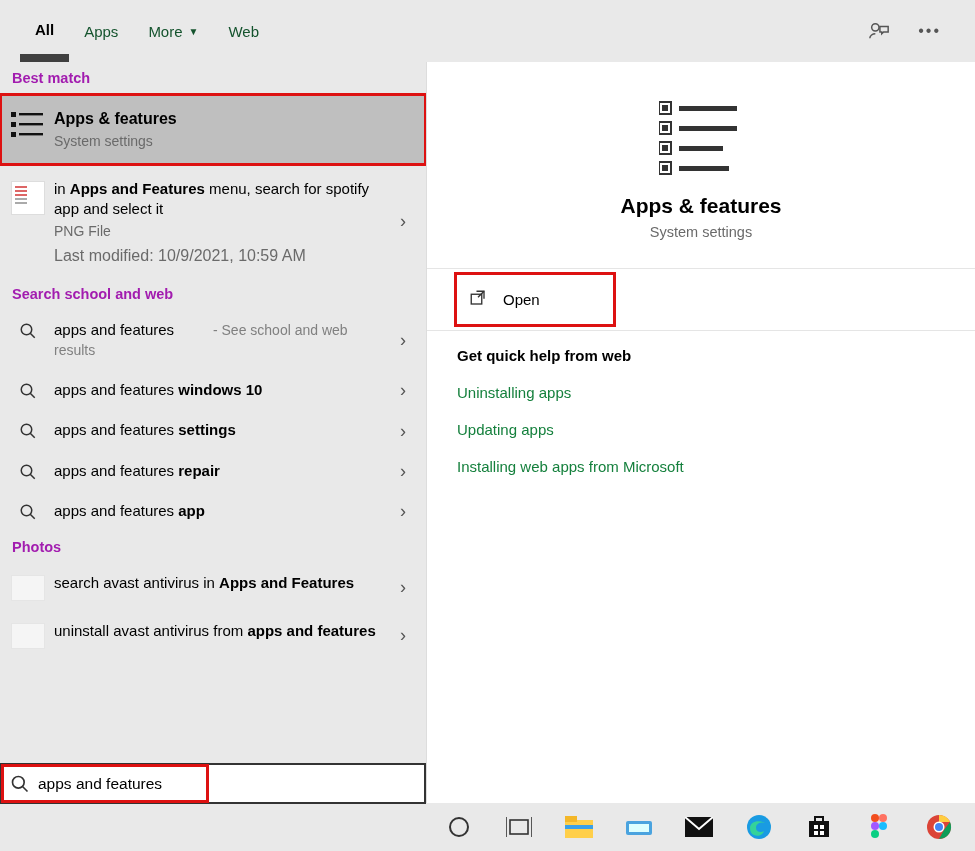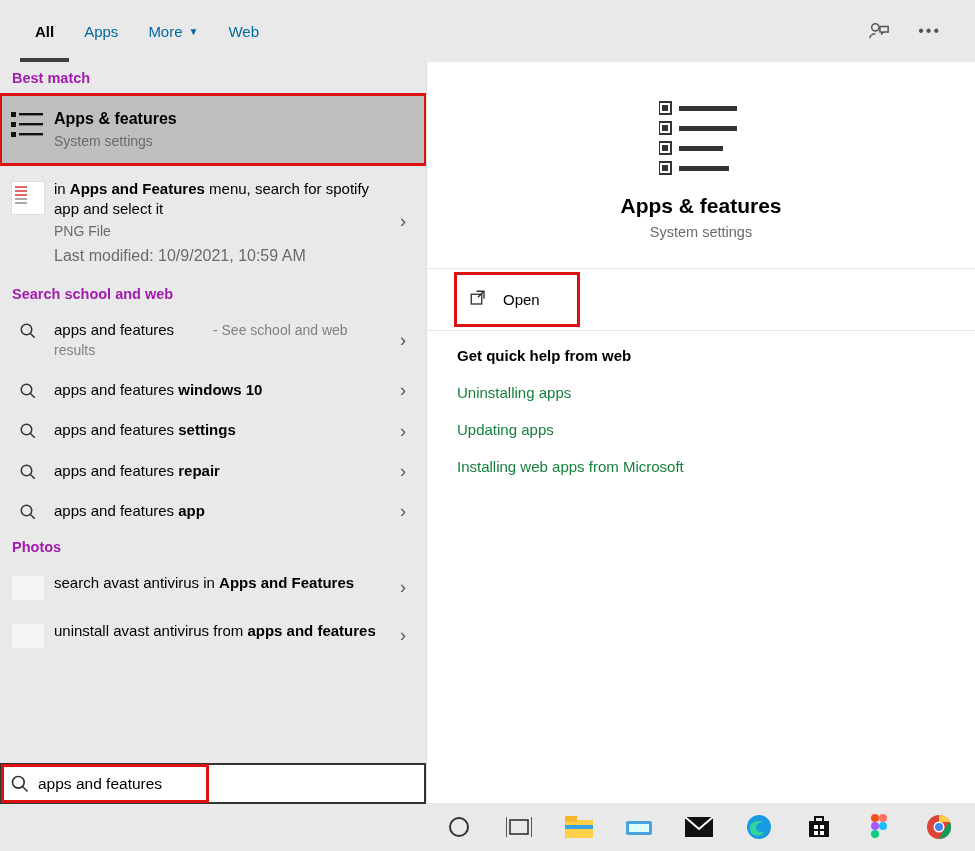--- a/index.html
+++ b/index.html
@@ -21,28 +21,28 @@
       height: 62px;
       padding: 0 20px;
       background: #e9e9e9;
       position: relative;
     }
     .tab {
       padding: 0 15px;
       height: 62px;
       display: flex;
       align-items: center;
-      color: #0369a1;
+      color: #14532d;
       font-size: 15px;
       cursor: pointer;
     }
     .tab.active {
       color: #000;
       font-weight: 600;
-      border-bottom: 4px solid #404040;
+      border-bottom: 8px solid #404040;
       padding-top: 4px;
     }
     .tab .caret { margin-left: 6px; font-size: 10px; }
     .tabs-right {
       margin-left: auto;
       display: flex;
       align-items: center;
       gap: 28px;
       padding-right: 14px;
     }
@@ -159,21 +159,21 @@
 
     .rc-divider { border-top: 1px solid #e5e5e5; margin: 28px -30px 0 -30px; }
 
     .rc-open {
       display: flex;
       align-items: center;
       gap: 16px;
       padding: 14px 12px;
       font-size: 15px;
       cursor: pointer;
-      width: 120px;
+      width: 156px;
     }
     .rc-open-wrap { margin-top: 6px; }
     .rc-open.hl-red { outline: 3px solid #d11; outline-offset: 0; }
 
     .rc-help-title { font-weight: 700; margin-top: 16px; font-size: 15px; }
     .rc-link { color: #15803d; font-size: 15px; margin-top: 20px; cursor: pointer; }
 
     
     .search-bar {
       position: absolute;

